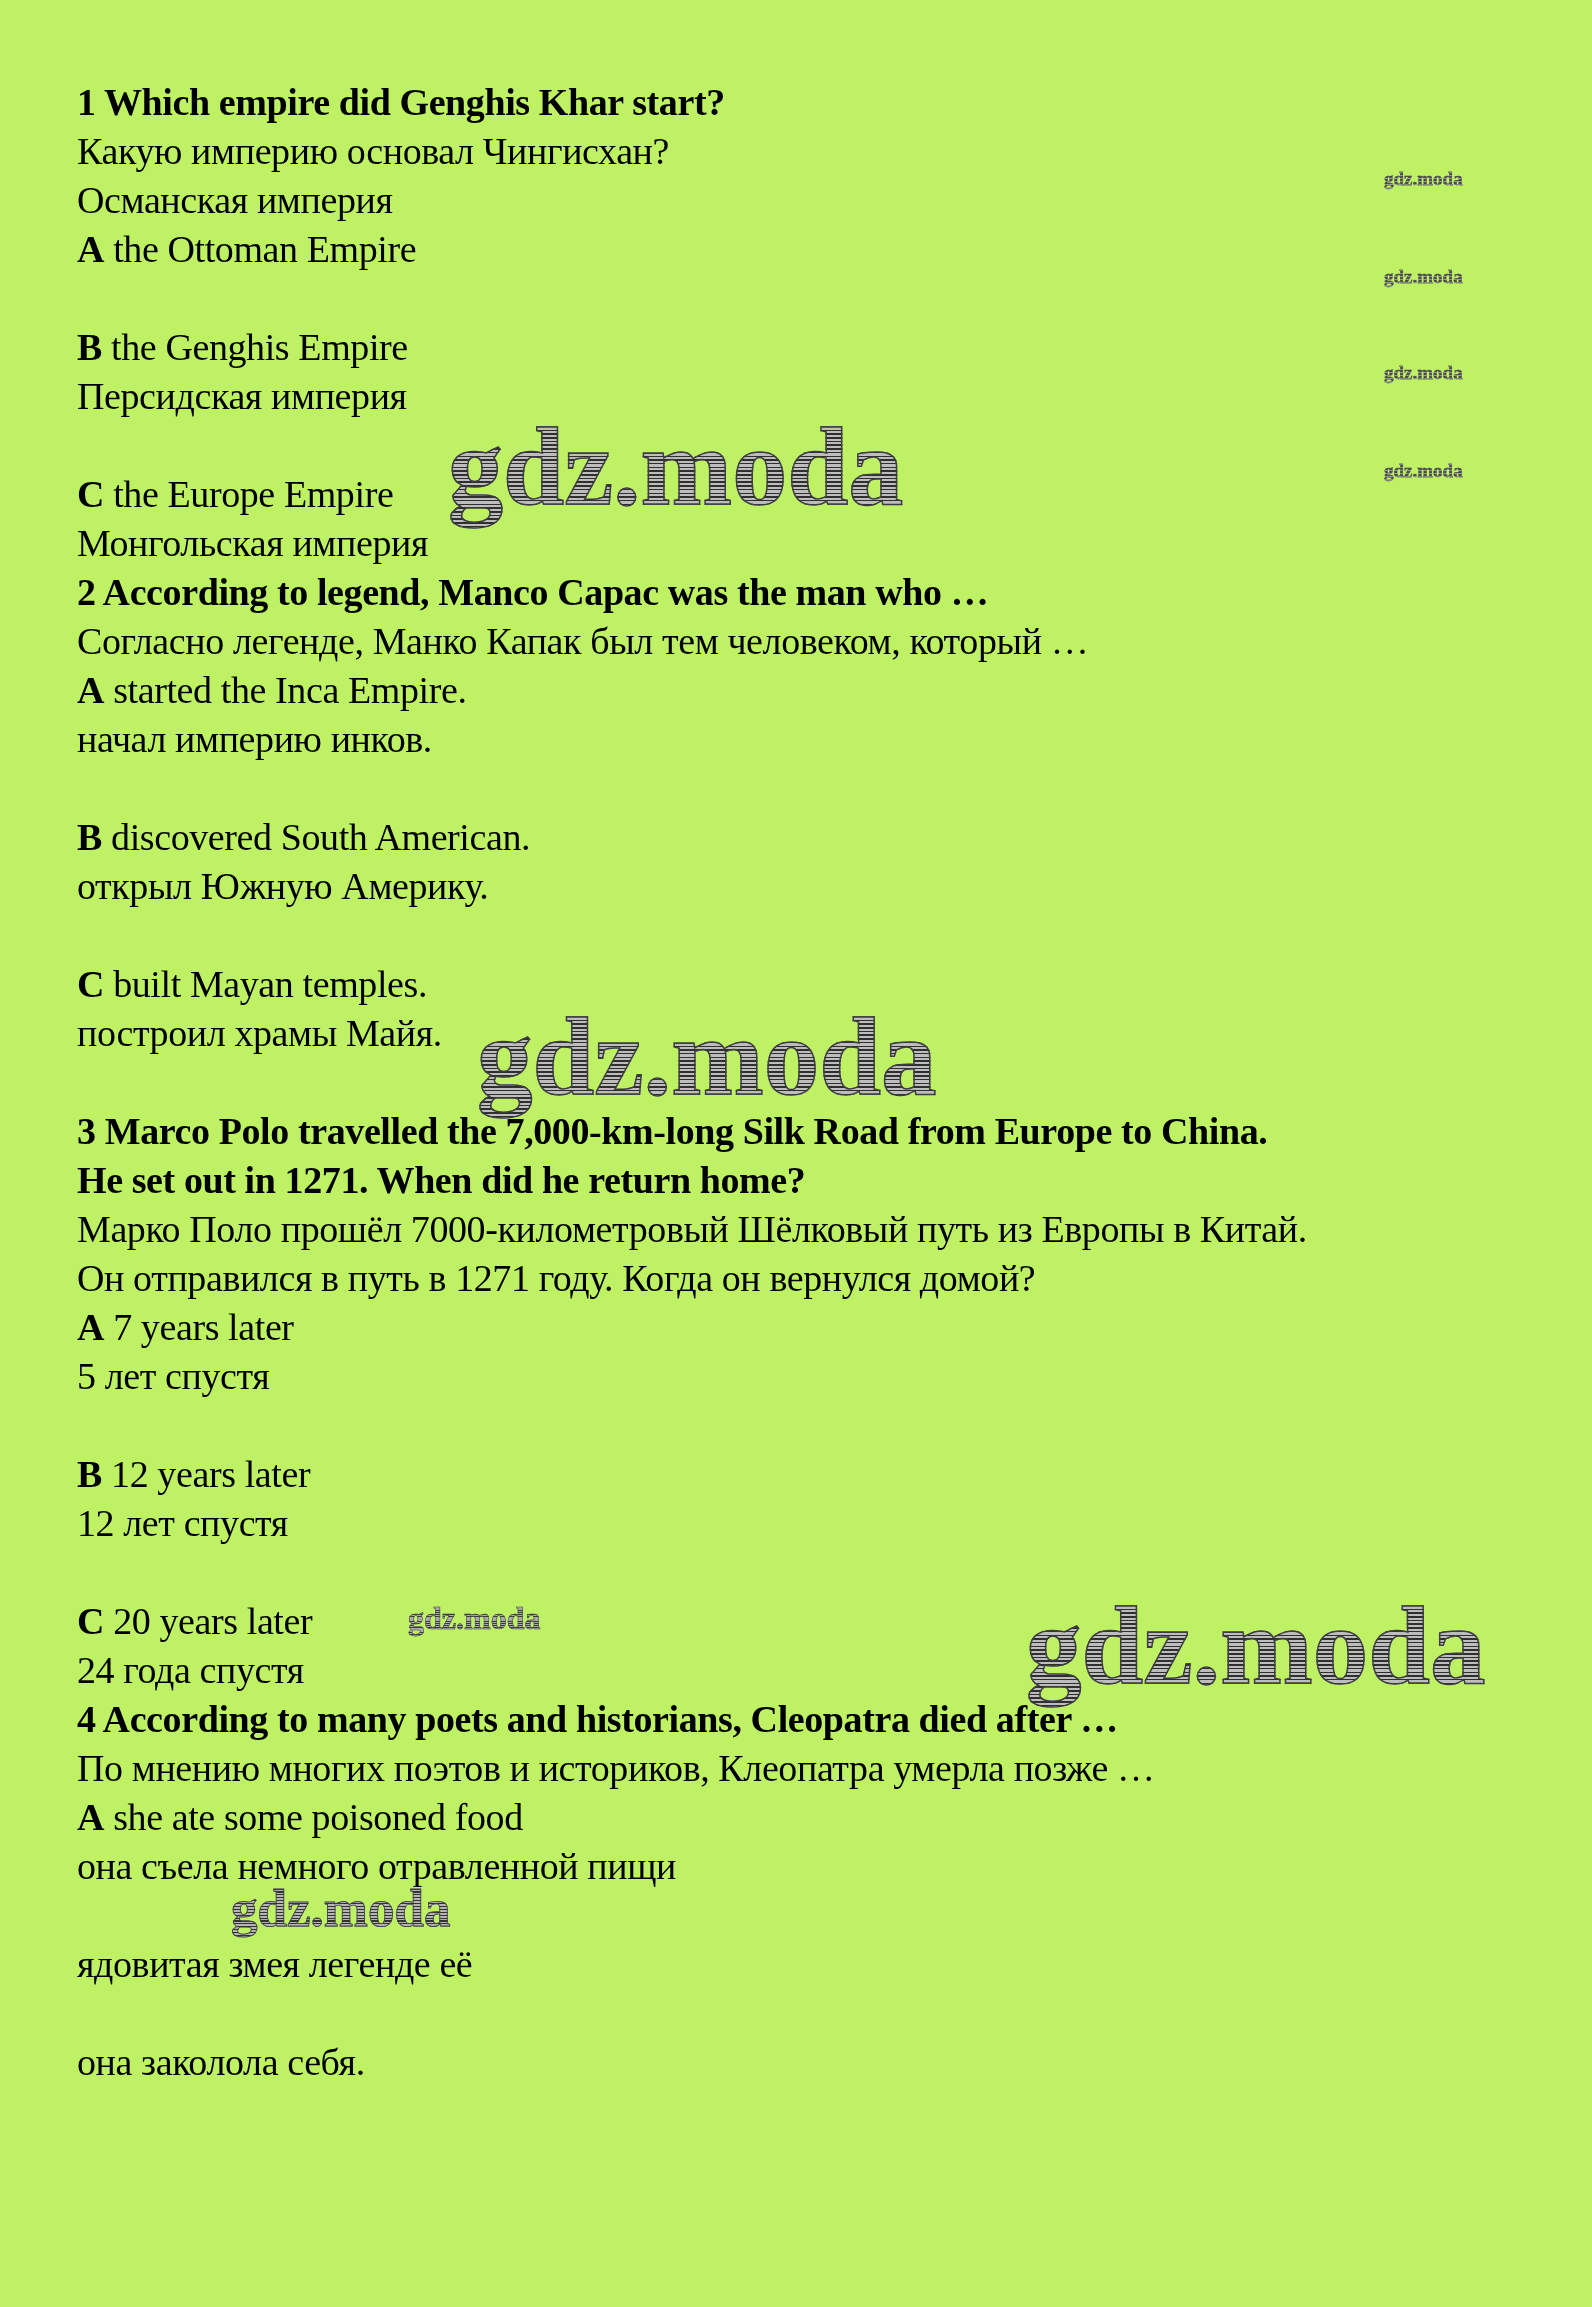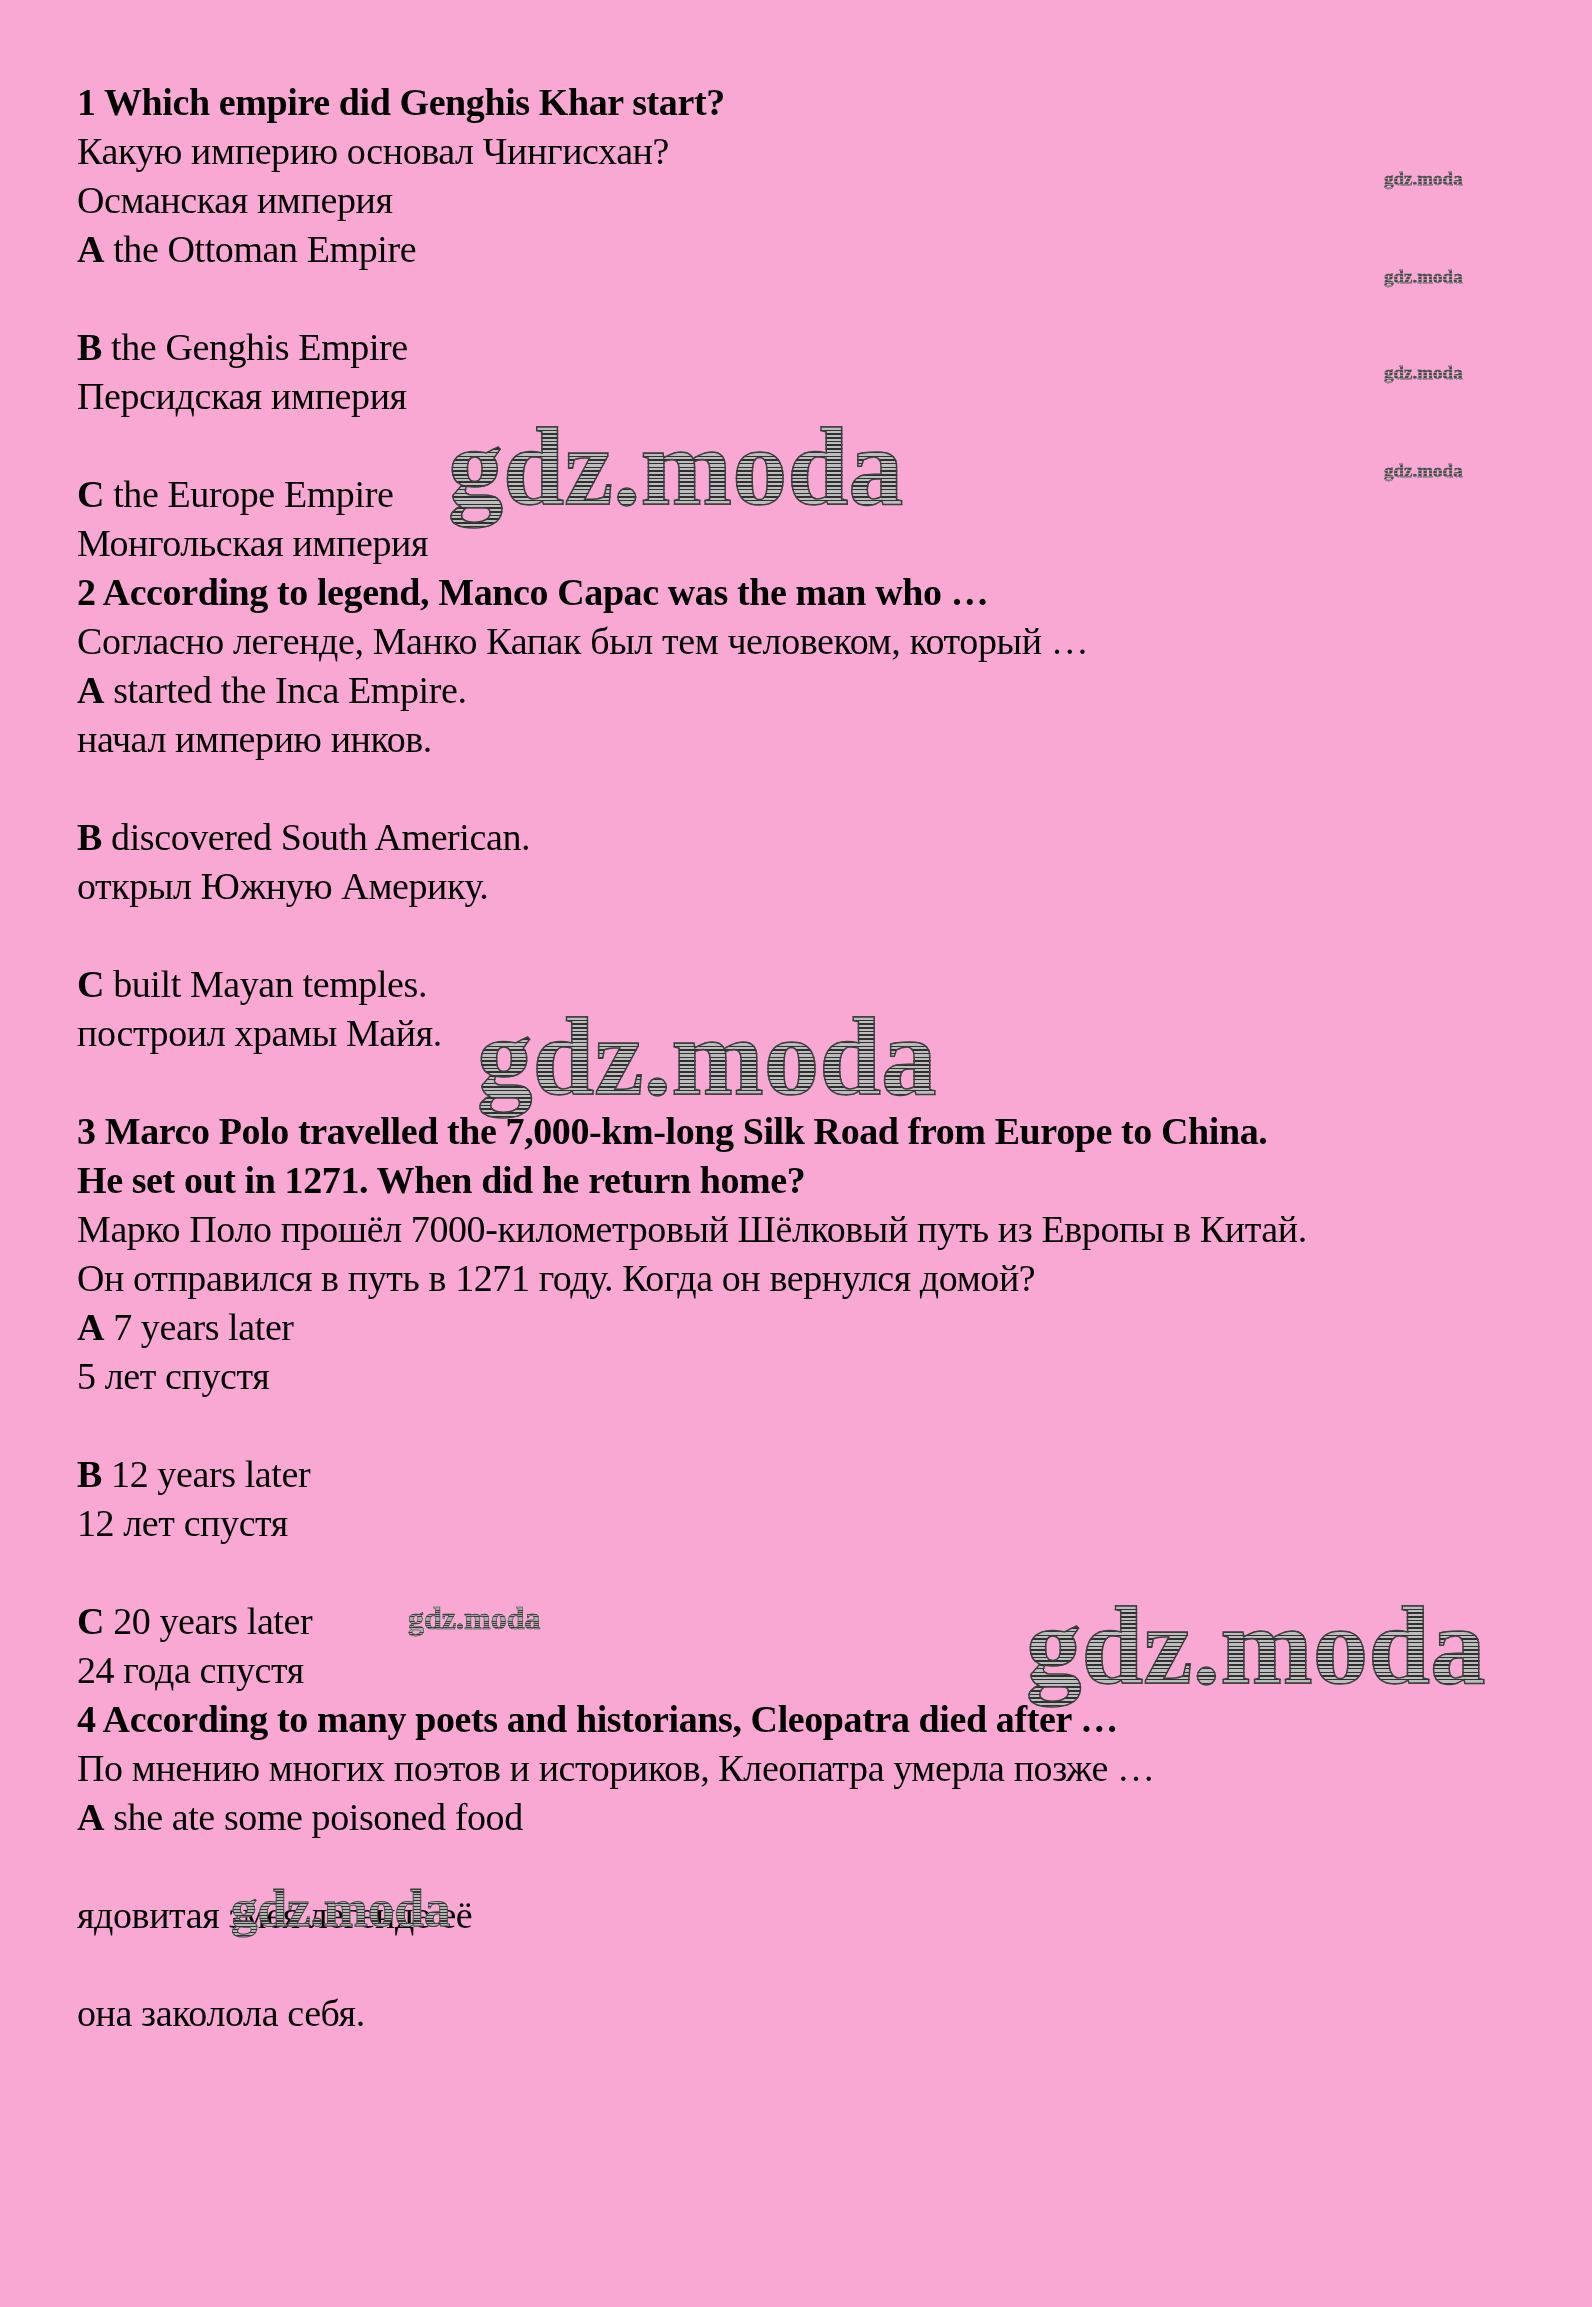--- a/index.html
+++ b/index.html
@@ -4,21 +4,21 @@
 <style>
   html, body {
     margin: 0;
     padding: 0;
     background: #ffffff;
   }
   .page {
     position: relative;
     width: 1592px;
     height: 2307px;
-    background: #f9a8d4;
+    background: #bef264;
     overflow: hidden;
     font-family: "Liberation Serif", "DejaVu Serif", serif;
   }
   #doc {
     position: absolute;
     left: 77px;
     top: 78px;
     width: 1463px;
   }
   .line {
@@ -97,20 +97,21 @@
       <div class="line"><span>5 лет спустя</span></div>
       <div class="line"></div>
       <div class="line"><b>B</b><span> 12 years later</span></div>
       <div class="line"><span>12 лет спустя</span></div>
       <div class="line"></div>
       <div class="line"><b>C</b><span> 20 years later</span></div>
       <div class="line"><span>24 года спустя</span></div>
       <div class="line"><b>4 According to many poets and historians, Cleopatra died after …</b></div>
       <div class="line"><span>По мнению многих поэтов и историков, Клеопатра умерла позже …</span></div>
       <div class="line"><b>A</b><span> she ate some poisoned food</span></div>
+      <div class="line"><span>она съела немного отравленной пищи</span></div>
       <div class="line"></div>
       <div class="line"><span>ядовитая змея легенде её</span></div>
       <div class="line"></div>
       <div class="line"><span>она заколола себя.</span></div>
     </div>
   <div id="wms">
       <span class="wm wm-tiny" style="left: 1384px; top: 168px; font-size: 19px;">gdz.moda</span>
       <span class="wm wm-tiny" style="left: 1384px; top: 266px; font-size: 19px;">gdz.moda</span>
       <span class="wm wm-tiny" style="left: 1384px; top: 362px; font-size: 19px;">gdz.moda</span>
       <span class="wm wm-big" style="left: 448px; top: 404px; font-size: 110px;">gdz.moda</span>

